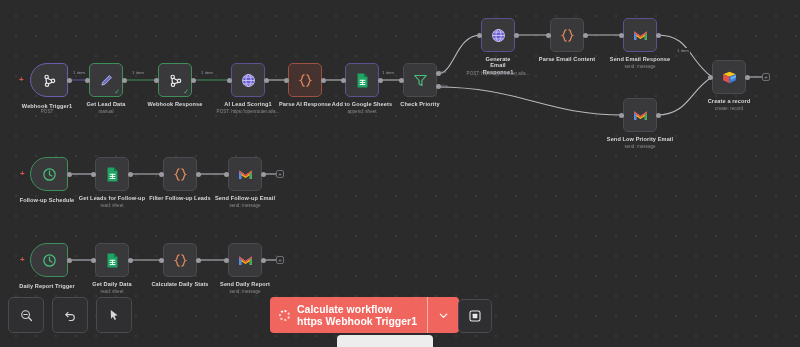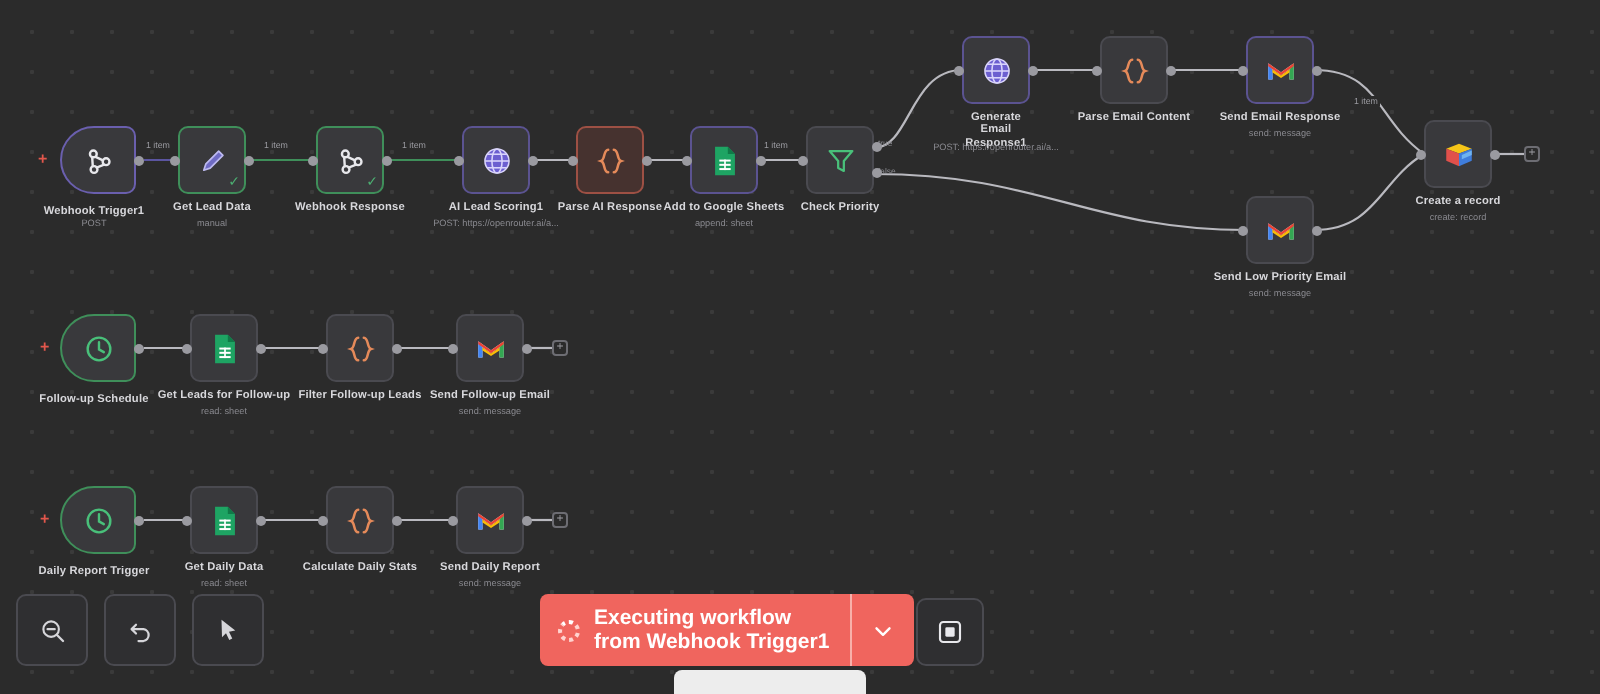--- a/index.html
+++ b/index.html
@@ -522,22 +522,22 @@
       <svg width="15" height="15" viewBox="0 0 24 24">
         <path d="M6 3 L17 11.5 L12 12.6 L14.6 18 L12.2 19.2 L9.6 13.8 L6.4 17 Z" fill="#d6d6da"></path>
       </svg>
     </div>
   </div>
 
   <div class="exec-wrap">
     <div class="exec">
       <div class="spinner"></div>
       <div class="txt">
-        <div class="l1">Executing workflow</div>
-        <div class="l2">from Webhook Trigger1</div>
+        <div class="l1">Calculate workflow</div>
+        <div class="l2">https Webhook Trigger1</div>
       </div>
     </div>
     <div class="exec-caret">
       <svg width="13" height="13" viewBox="0 0 24 24">
         <path d="M6 9.5 L12 15.5 L18 9.5" fill="none" stroke="#ffffff" stroke-width="2.2" stroke-linecap="round" stroke-linejoin="round"></path>
       </svg>
     </div>
   </div>
 
   <div class="stop-btn">

